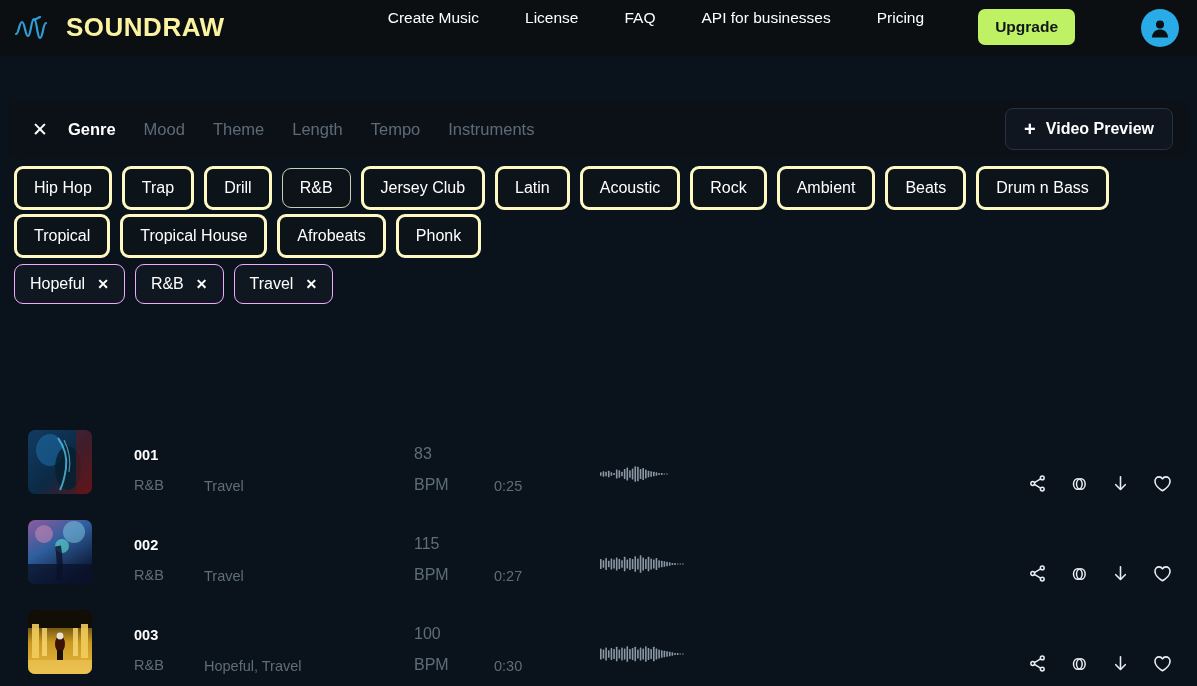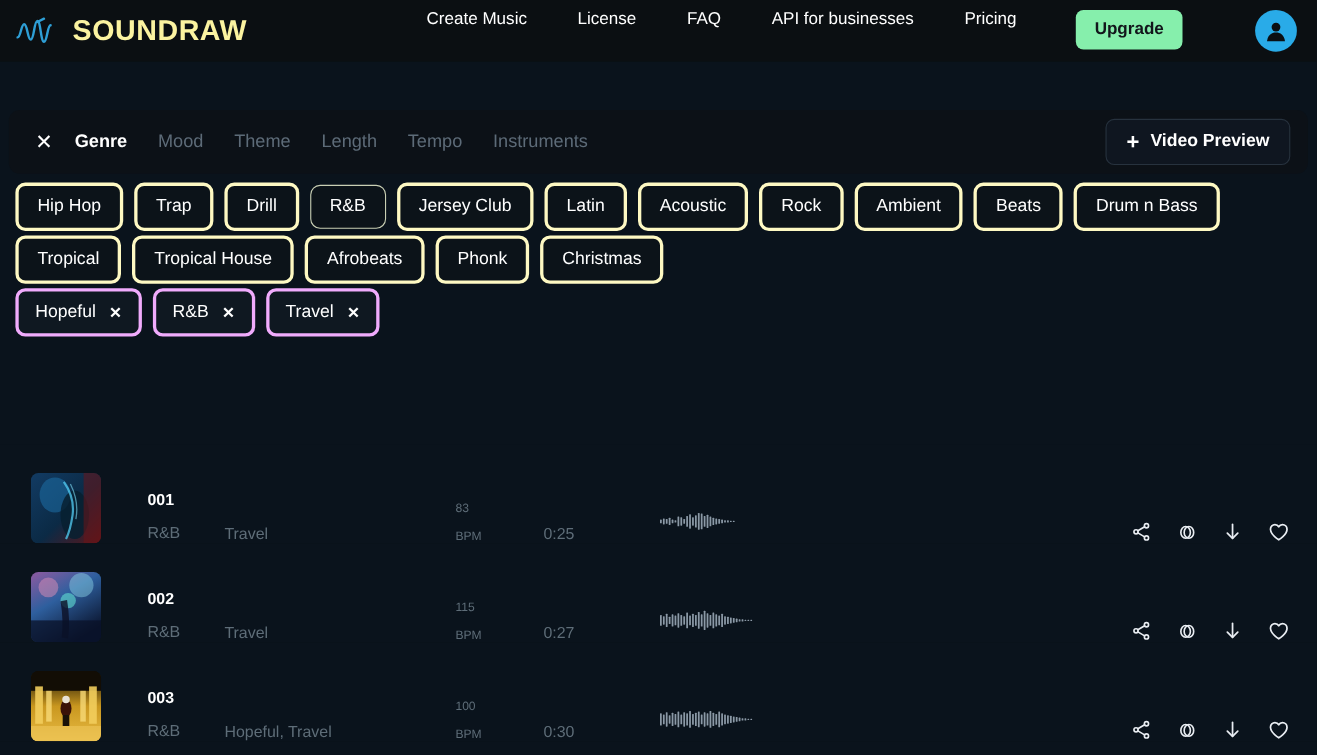--- a/index.html
+++ b/index.html
@@ -27,21 +27,21 @@
   }
   .nav {
     display: flex; align-items: flex-start; gap: 46px;
     margin-left: auto;
   }
   .nav-link {
     color: #ffffff; font-size: 15.5px; text-decoration: none;
     white-space: nowrap;
   }
   .upgrade-btn {
-    background: #86efac; color: #12161b;
+    background: #bef264; color: #12161b;
     font-size: 15.5px; font-weight: bold;
     border: none; border-radius: 7px;
     padding: 9px 17px; cursor: pointer;
     margin-left: 8px;
   }
   .avatar {
     width: 38px; height: 38px; border-radius: 50%;
     background: #29abe8; margin-left: 20px;
     display: flex; align-items: center; justify-content: center;
     flex: 0 0 38px;
@@ -98,21 +98,21 @@
     background: #0c1319;
   }
 
   
   .tag-row {
     display: flex; align-items: center; gap: 10px;
     padding: 0 14px; height: 48px;
   }
   .tag {
     background: #0f1821;
-    border: 3px solid #f0abfc;
+    border: 1px solid #f0abfc;
     border-radius: 9px;
     color: #ffffff; font-size: 16px;
     padding: 10px 15px;
     display: flex; align-items: center; gap: 12px;
     cursor: pointer; white-space: nowrap;
     line-height: 18px;
   }
   .tag-x { font-size: 14px; font-weight: bold; line-height: 1; }
 
   
@@ -140,21 +140,21 @@
   }
   .track-genre {
     color: #5e6d78; font-size: 14.5px; line-height: 1.1;
   }
   .track-mood {
     color: #5e6d78; font-size: 14.5px;
     width: 210px; flex: 0 0 210px;
   }
   .track-bpm {
     width: 80px; flex: 0 0 80px;
-    color: #5e6d78; font-size: 11px;
+    color: #5e6d78; font-size: 16px;
     text-align: left;
   }
   .track-bpm .bpm-num { display: block; line-height: 1.1; margin-bottom: 14px; }
   .track-bpm .bpm-unit { display: block; line-height: 1.1; }
   .track-time {
     width: 100px; flex: 0 0 100px;
     color: #5e6d78; font-size: 14.5px;
   }
   .track-wave {
     flex: 1 1 auto; display: flex; align-items: center;
@@ -226,21 +226,20 @@
         <div class="chip">Rock</div>
         <div class="chip">Ambient</div>
         <div class="chip">Beats</div>
         <div class="chip">Drum n Bass</div>
       </div>
     <div class="chip-row" id="chip-row-2">
         <div class="chip">Tropical</div>
         <div class="chip">Tropical House</div>
         <div class="chip">Afrobeats</div>
         <div class="chip">Phonk</div>
-        <div class="chip">Christmas</div>
       </div>
     <div class="tag-row" id="tag-row">
         <div class="tag">
           <span>Hopeful</span>
           <span class="tag-x">✕</span>
         </div>
         <div class="tag">
           <span>R&amp;B</span>
           <span class="tag-x">✕</span>
         </div>

